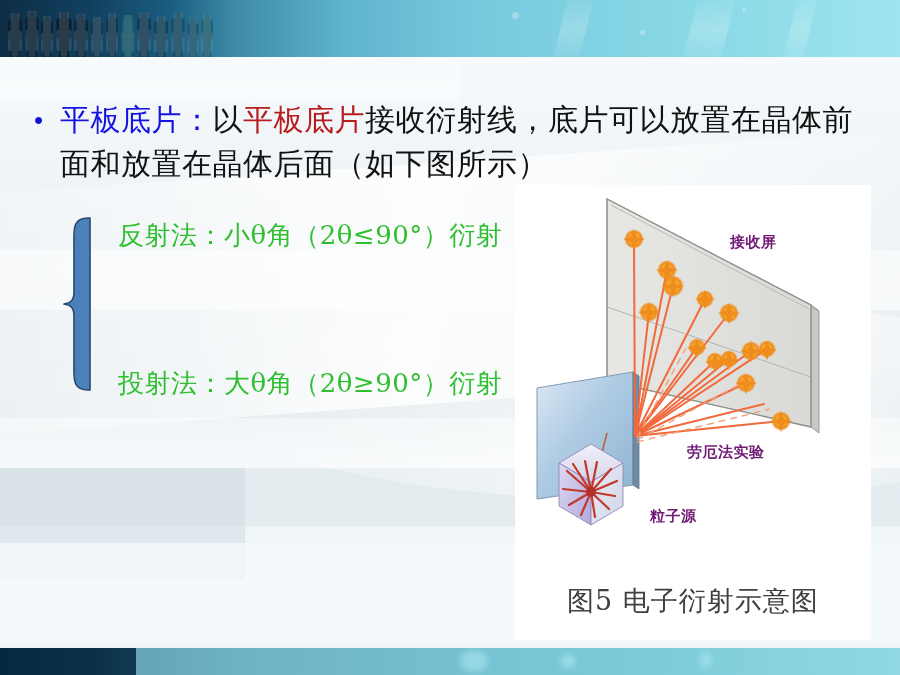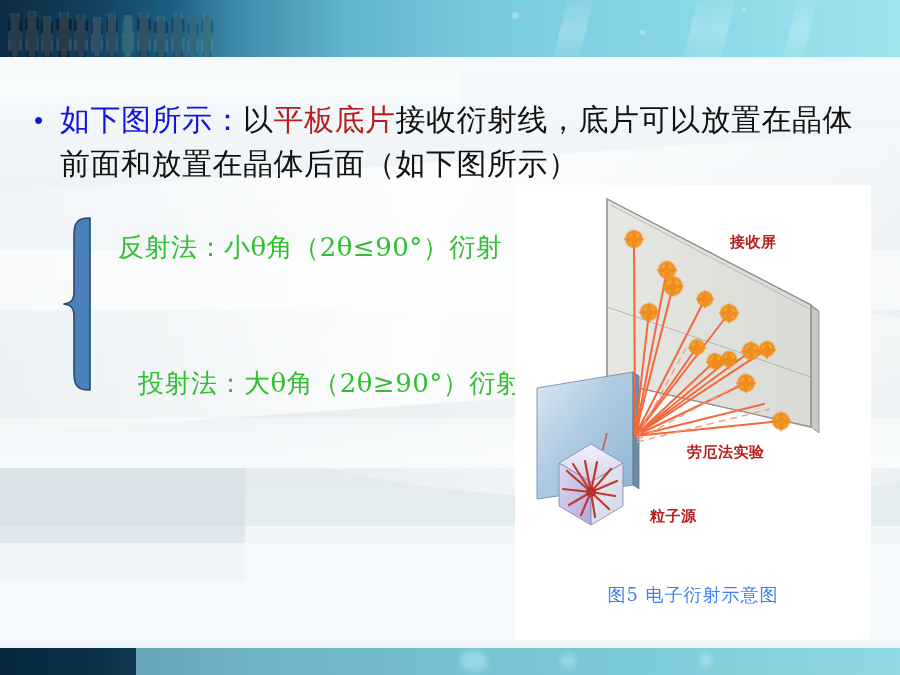--- a/index.html
+++ b/index.html
@@ -194,55 +194,55 @@
     width: 30px; height: 176px;
   }
   .green-line {
     position: absolute;
     font-family: "DejaVu Serif", "Liberation Serif", serif;
     font-size: 26px;
     color: #2fbf2f;
     white-space: nowrap;
     letter-spacing: 0.5px;
   }
-  .green-line-1 { left: 118px; top: 218px; margin-top: 12px; }
-  .green-line-2 { left: 118px; top: 366px; margin-left: 20px; }
+  .green-line-1 { left: 118px; top: 218px; }
+  .green-line-2 { left: 118px; top: 366px; }
 
   
   .figure-card {
     position: absolute;
     left: 515px; top: 185px;
     width: 356px; height: 455px;
     background: #ffffff;
   }
   .figure-canvas {
     position: absolute;
     left: 0; top: 0;
     width: 356px; height: 400px;
   }
   .fig-label {
     position: absolute;
     font-family: "DejaVu Sans", "Liberation Sans", sans-serif;
     font-weight: bold;
     font-size: 15px;
-    color: #b91c1c;
+    color: #701a75;
     white-space: nowrap;
     letter-spacing: 0.5px;
   }
   .lbl-screen { left: 215px; top: 48px; }
   .lbl-crystal { left: 172px; top: 258px; }
   .lbl-source { left: 135px; top: 322px; }
   .fig-caption {
     position: absolute;
     left: 0; top: 398px;
     width: 356px;
     text-align: center;
     font-family: "DejaVu Serif", "Liberation Serif", serif;
-    font-size: 18px;
-    color: #3b82f6;
+    font-size: 27px;
+    color: #404040;
     letter-spacing: 1px;
   }
 </style>
 </head>
 <body>
 
 <div id="slide">
 
   <div class="bg-base"></div>
   <div class="bg-band band-a"></div>
@@ -395,21 +395,21 @@
         <div class="body" style="top: 5px; width: 12px; height: 20px; background: rgb(143, 163, 174);"></div>
         <div class="legs" style="top: 25px; width: 8px; height: 18px; background: rgb(143, 163, 174);"></div>
       </div>
     </div>
   <div class="reflect-mask"></div>
 
   <div class="bullet-block">
     <div class="bullet-row">
       <div class="bullet-dot">•</div>
       <div class="bullet-text">
-        <span class="t-blue">如下图所示：</span><span class="t-black">以</span><span class="t-green">平板底片</span><span class="t-black">接收衍射线，底片可以放置在晶体前面和放置在晶体后面（如下图所示）</span>
+        <span class="t-blue">平板底片：</span><span class="t-black">以</span><span class="t-green">平板底片</span><span class="t-black">接收衍射线，底片可以放置在晶体前面和放置在晶体后面（如下图所示）</span>
       </div>
     </div>
   </div>
 
   <div class="brace">
     <svg width="30" height="176" viewBox="0 0 30 176">
       <path d="M26 2 C10 2 12 14 12 30 L12 76 C12 85 8 87 2 88 C8 89 12 91 12 100 L12 146 C12 162 10 174 26 174 L28 174 L28 2 Z" fill="#4a81bd" stroke="#27496d" stroke-width="1.6" stroke-linejoin="round"></path>
     </svg>
   </div>
 

